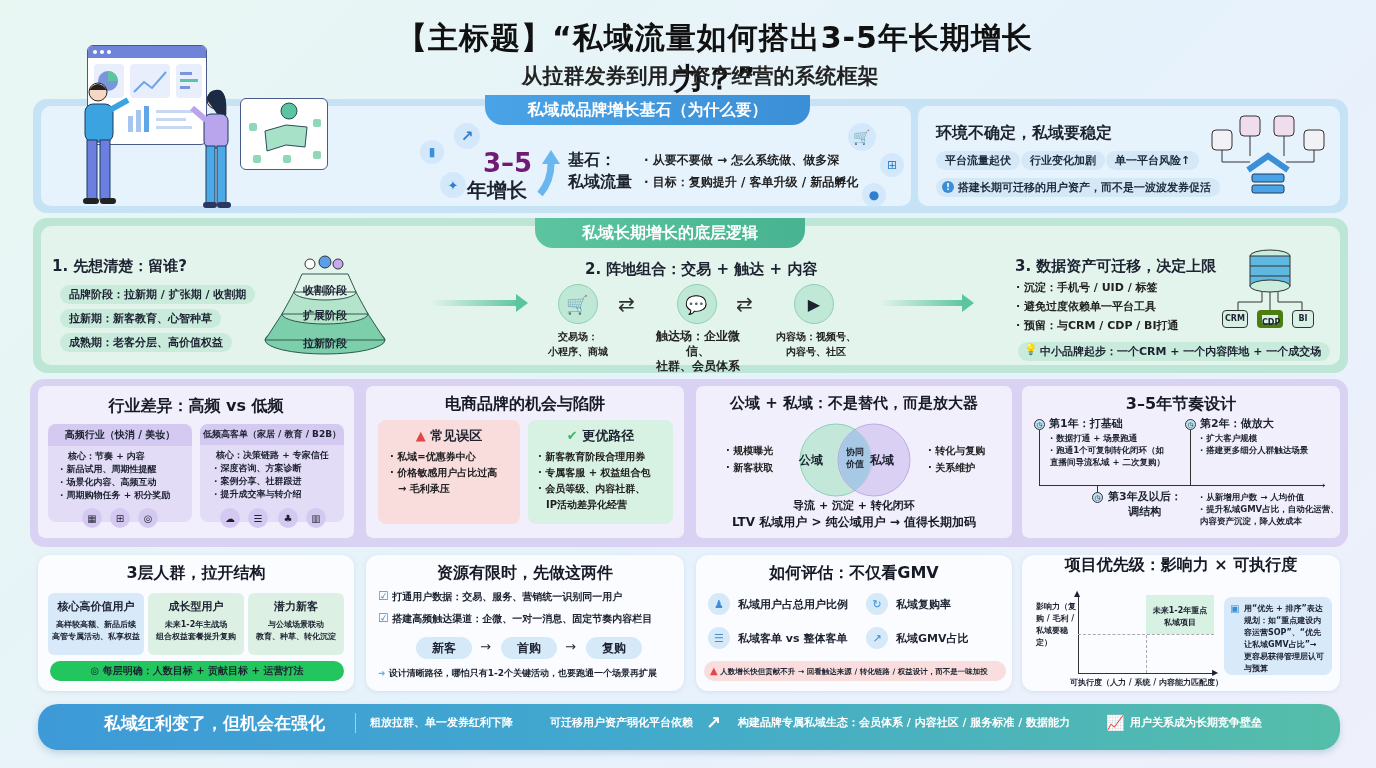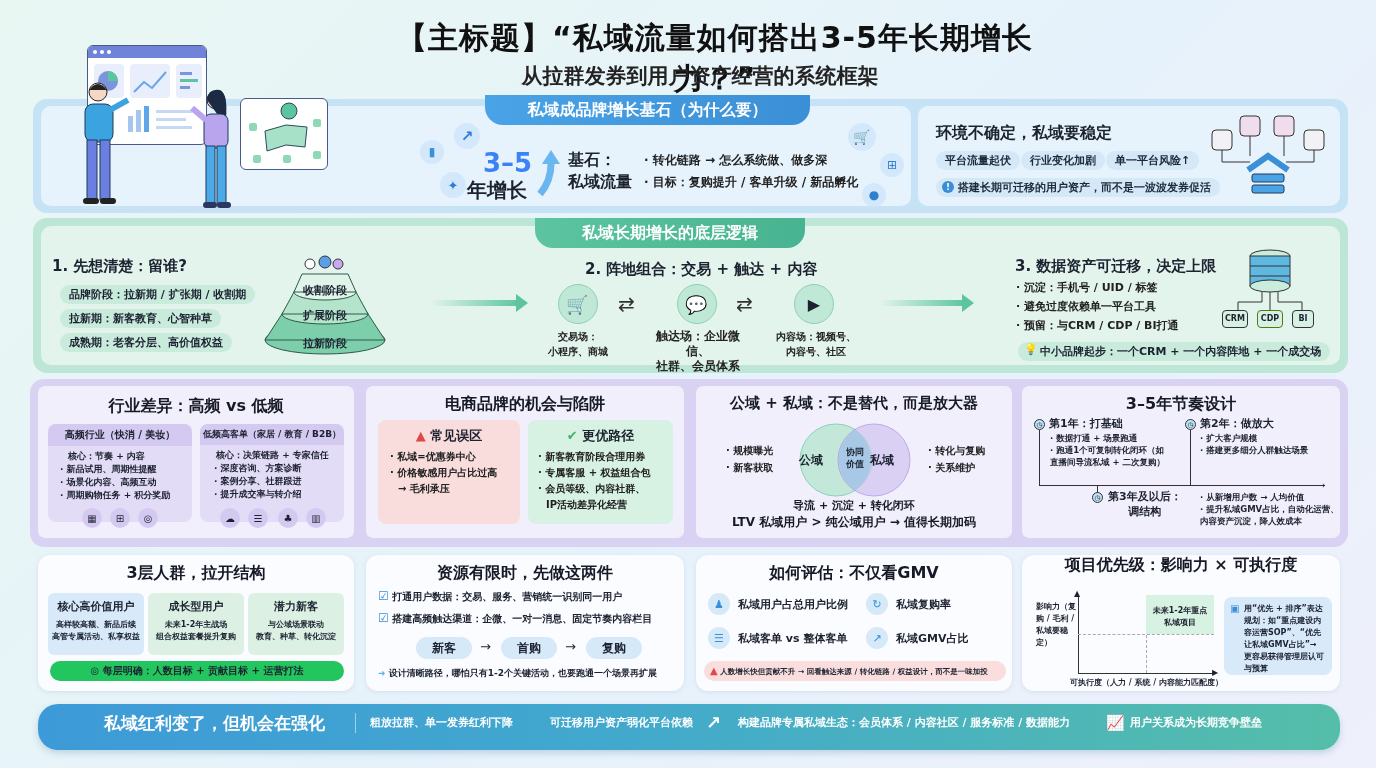--- a/index.html
+++ b/index.html
@@ -101,29 +101,29 @@
   </svg>
 </div>
 
 <div class="abs circ" style="left:420px;top:140px;width:24px;height:24px;background:#d3e8fb;color:#3b8fd6;font-size:12px">▮</div>
 <div class="abs circ" style="left:454px;top:123px;width:26px;height:26px;background:#d3e8fb;color:#2f7ed0;font-size:15px;font-weight:bold">↗</div>
 <div class="abs circ" style="left:440px;top:172px;width:26px;height:26px;background:#d3e8fb;color:#2f7ed0;font-size:13px">✦</div>
 <div class="abs circ" style="left:848px;top:123px;width:28px;height:28px;background:#d3e8fb;color:#2f7ed0;font-size:14px">🛒</div>
 <div class="abs circ" style="left:880px;top:153px;width:24px;height:24px;background:#d3e8fb;color:#2f7ed0;font-size:12px">⊞</div>
 <div class="abs circ" style="left:862px;top:183px;width:24px;height:24px;background:#d3e8fb;color:#2f7ed0;font-size:12px">●</div>
 
-<div class="abs" style="left:483px;top:148px;font-size:26px;font-weight:bold;color:#3b82f6">3–5</div>
+<div class="abs" style="left:483px;top:148px;font-size:26px;font-weight:bold;color:#701a75">3–5</div>
 <div class="abs" style="left:467px;top:177px;font-size:20px;font-weight:bold">年增长</div>
 <svg class="abs" style="left:536px;top:150px" width="26" height="46">
     <path d="M4 44 Q16 30 15 10" stroke="#6ab6ee" stroke-width="7" fill="none"></path>
     <polygon points="6,14 15,0 24,14" fill="#6ab6ee"></polygon>
   </svg>
 <div class="abs" style="left:568px;top:150px;font-size:16px;font-weight:bold">基石：</div>
 <div class="abs" style="left:568px;top:172px;font-size:16px;font-weight:bold">私域流量</div>
-<div class="abs bullet" style="left:644px;top:152px;font-size:12px">· 转化链路 → 怎么系统做、做多深</div>
+<div class="abs bullet" style="left:644px;top:152px;font-size:12px">· 从要不要做 → 怎么系统做、做多深</div>
 <div class="abs bullet" style="left:644px;top:174px;font-size:12px">· 目标：复购提升 / 客单升级 / 新品孵化</div>
 
 <div class="abs" style="left:936px;top:123px;font-size:16px;font-weight:bold">环境不确定，私域要稳定</div>
 <div class="abs pill" style="left:936px;top:151px;background:#d4e8f8;color:#1c2a3a">平台流量起伏</div>
 <div class="abs pill" style="left:1021px;top:151px;background:#d4e8f8;color:#1c2a3a">行业变化加剧</div>
 <div class="abs pill" style="left:1106px;top:151px;background:#d4e8f8;color:#1c2a3a">单一平台风险↑</div>
 <div class="abs pill" style="left:936px;top:178px;background:#d4e8f8;color:#1c2a3a;padding-left:22px">
   <span class="abs circ" style="left:6px;top:3px;width:12px;height:12px;background:#3b8fd6;color:#fff;font-size:9px">!</span>
   <span>搭建长期可迁移的用户资产，而不是一波波发券促活</span>
 </div>
@@ -196,21 +196,21 @@
 </div>
 <svg class="abs" style="left:1218px;top:248px" width="104" height="84">
   <ellipse cx="52" cy="8" rx="20" ry="6" fill="#c9ecdd" stroke="#333"></ellipse>
   <rect x="32" y="8" width="40" height="30" fill="#5fb8e0" stroke="#333"></rect>
   <line x1="32" y1="18" x2="72" y2="18" stroke="#333"></line>
     <line x1="32" y1="28" x2="72" y2="28" stroke="#333"></line>
   <ellipse cx="52" cy="38" rx="20" ry="6" fill="#c9ecdd" stroke="#333"></ellipse>
   <path d="M44 44 V54 H20 V62 M52 44 V62 M60 44 V54 H84 V62" stroke="#333" fill="none"></path>
 </svg>
 <div class="abs" style="left:1222px;top:310px;width:26px;height:18px;border:1px solid #333;border-radius:4px;background:#d6f0e4;font-size:8px;font-weight:bold;text-align:center;line-height:16px">CRM</div>
-<div class="abs" style="left:1257px;top:310px;width:26px;height:18px;border:1px solid #4d7c0f;border-radius:4px;background:#d6f0e4;font-size:8px;font-weight:bold;text-align:center;line-height:16px">CDP</div>
+<div class="abs" style="left:1257px;top:310px;width:26px;height:18px;border:5px solid #4d7c0f;border-radius:4px;background:#d6f0e4;font-size:8px;font-weight:bold;text-align:center;line-height:16px">CDP</div>
 <div class="abs" style="left:1292px;top:310px;width:22px;height:18px;border:1px solid #333;border-radius:4px;background:#d6f0e4;font-size:8px;font-weight:bold;text-align:center;line-height:16px">BI</div>
 
 <div class="row3"></div>
 
 <div class="card3" style="left:38px;width:316px">
   <div class="ct" style="font-size:16px;margin-top:10px">行业差异：高频 vs 低频</div>
   <div class="abs" style="left:10px;top:38px;width:144px;height:98px;background:#e3dcf6;border-radius:8px">
     <div style="background:#d4caf1;border-radius:8px 8px 0 0;font-size:10px;font-weight:bold;text-align:center;padding:4px 0">高频行业（快消 / 美妆）</div>
     <div style="font-size:9px;font-weight:bold;padding:4px 0 0 20px">核心：节奏 + 内容</div>
     <div style="font-size:9px;font-weight:bold;padding-left:12px;line-height:13px">

